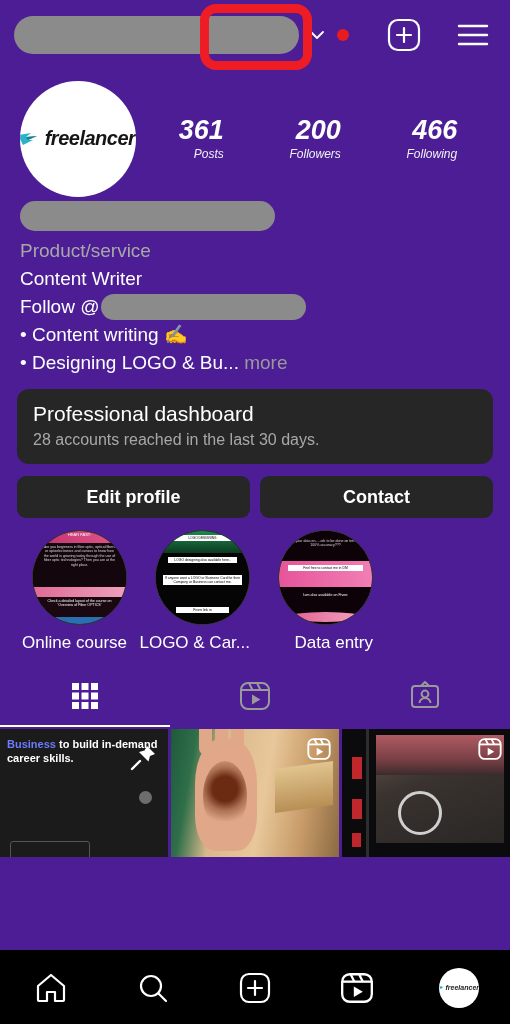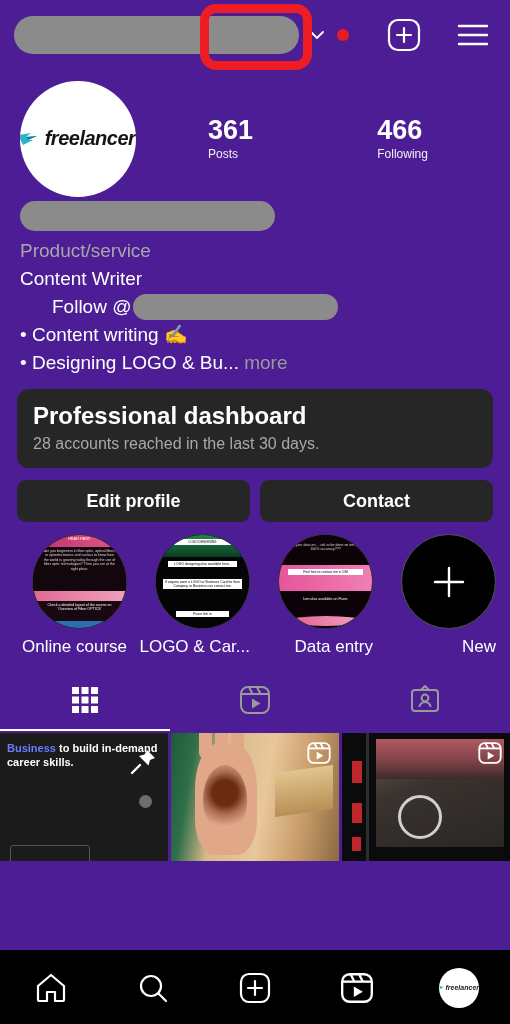--- a/index.html
+++ b/index.html
@@ -25,40 +25,40 @@
   
   .header { display:flex; align-items:center; padding:12px 20px 0 20px; height:125px; }
   .avatar {
     width:116px; height:116px; border-radius:50%; background:#fff;
     display:flex; align-items:center; justify-content:center; flex:0 0 auto;
     overflow:hidden;
   }
   .logo-wrap { display:flex; align-items:center; gap:2px; transform:translateX(-2px); }
   .logo-text { font-size:20px; font-weight:bold; font-style:italic; color:#151515; letter-spacing:-0.5px; }
   .stats { display:flex; flex:1; justify-content:space-around; align-items:center; margin-left:10px; }
-  .stat { text-align:left; }
+  .stat { text-align:right;font-style:italic; }
   .stat .num { font-size:27px; font-weight:bold; line-height:1.05; }
   .stat .lbl { font-size:12px; color:#f2f2f2; margin-top:2px; }
 
   
   .bio { padding:6px 20px 0 20px; }
   .name-redact { width:255px; height:30px; border-radius:15px; margin-bottom:6px; }
   .bio-line { font-size:19px; line-height:28px; color:#fff; white-space:nowrap; }
   .bio-line.muted { color:#a8a8a8; }
-  .follow-row { display:flex; align-items:center;margin-left:32px; }
+  .follow-row { display:flex; align-items:center; }
   .handle-redact { width:205px; height:26px; border-radius:13px; margin-left:2px; }
   .more { color:#9a9a9a; }
   .link-row { display:flex; align-items:center; gap:7px; font-size:19px; line-height:30px; }
 
   
   .dash {
     margin:12px 17px 0 17px; background:#262626; border-radius:12px;
     padding:13px 16px 15px 16px;
   }
-  .dash-title { font-size:24px; font-weight:bold; }
+  .dash-title { font-size:21px; font-weight:normal; }
   .dash-sub { font-size:16px; color:#a8a8a8; margin-top:5px; }
 
   
   .actions { display:flex; gap:10px; padding:12px 17px 0 17px;justify-content:center; }
   .abtn {
     flex:1; background:#262626; border-radius:9px; height:42px;
     display:flex; align-items:center; justify-content:center;
     font-size:18px; font-weight:bold; color:#fff;
   }
 
@@ -163,20 +163,24 @@
           <path d="M1 7 L14 5 L9 9 L20 8 L11 12 L16 12 L6 17 Z" fill="#29b2c8"></path>
           <path d="M9 9 L20 8 L11 12 Z" fill="#1b7f93"></path>
         </svg>
         <span class="logo-text">freelancer</span>
       </div>
     </div>
     <div class="stats">
       <div class="stat">
         <div class="num">361</div>
         <div class="lbl">Posts</div>
+      </div>
+      <div class="stat">
+        <div class="num">200</div>
+        <div class="lbl">Followers</div>
       </div>
       <div class="stat">
         <div class="num">466</div>
         <div class="lbl">Following</div>
       </div>
     </div>
   </div>
 
   <div class="bio">
     <div class="redact name-redact"></div>
@@ -240,28 +244,20 @@
           <div style="position:absolute;top:30px;left:0;right:0;height:26px;background:linear-gradient(90deg,#e6559a,#f07fb5);"></div>
           <div style="position:absolute;bottom:2px;left:8px;right:8px;height:10px;background:linear-gradient(90deg,#e0608f,#f5a3c2);border-radius:50%;"></div>
           <div class="ttext" style="top:8px;padding:0 8px;">..ant your data en.. ..ork to be done on tim.. with 100% accuracy???</div>
           <div class="tbox" style="top:34px;left:9px;right:9px;">Feel free to contact me in DM</div>
           <div class="ttext" style="top:62px;padding:0 10px;color:#fff;">I am also available on Fiverr.</div>
         </div>
       </div>
       <div class="hl-label">Data entry</div>
     </div>
 
-    <div class="hl">
-      <div class="hl-circle hl-new">
-        <svg width="46" height="46" viewBox="0 0 46 46">
-          <path d="M23 9 V37 M9 23 H37" stroke="#fff" stroke-width="2.4" stroke-linecap="round"></path>
-        </svg>
-      </div>
-      <div class="hl-label">New</div>
-    </div>
 
   </div>
 
   <div class="tabs">
     <div class="tab">
       <svg width="32" height="32" viewBox="0 0 32 32">
         <g fill="#fff">
           <rect x="3" y="3" width="7" height="7"></rect>
             <rect x="12.5" y="3" width="7" height="7"></rect>
             <rect x="22" y="3" width="7" height="7"></rect>

